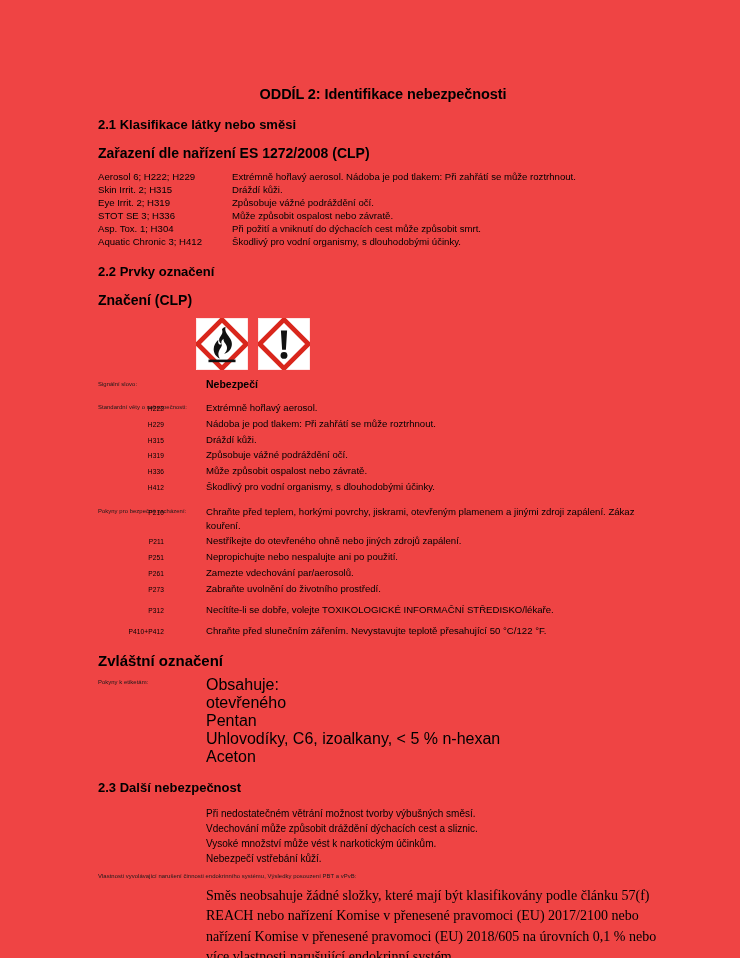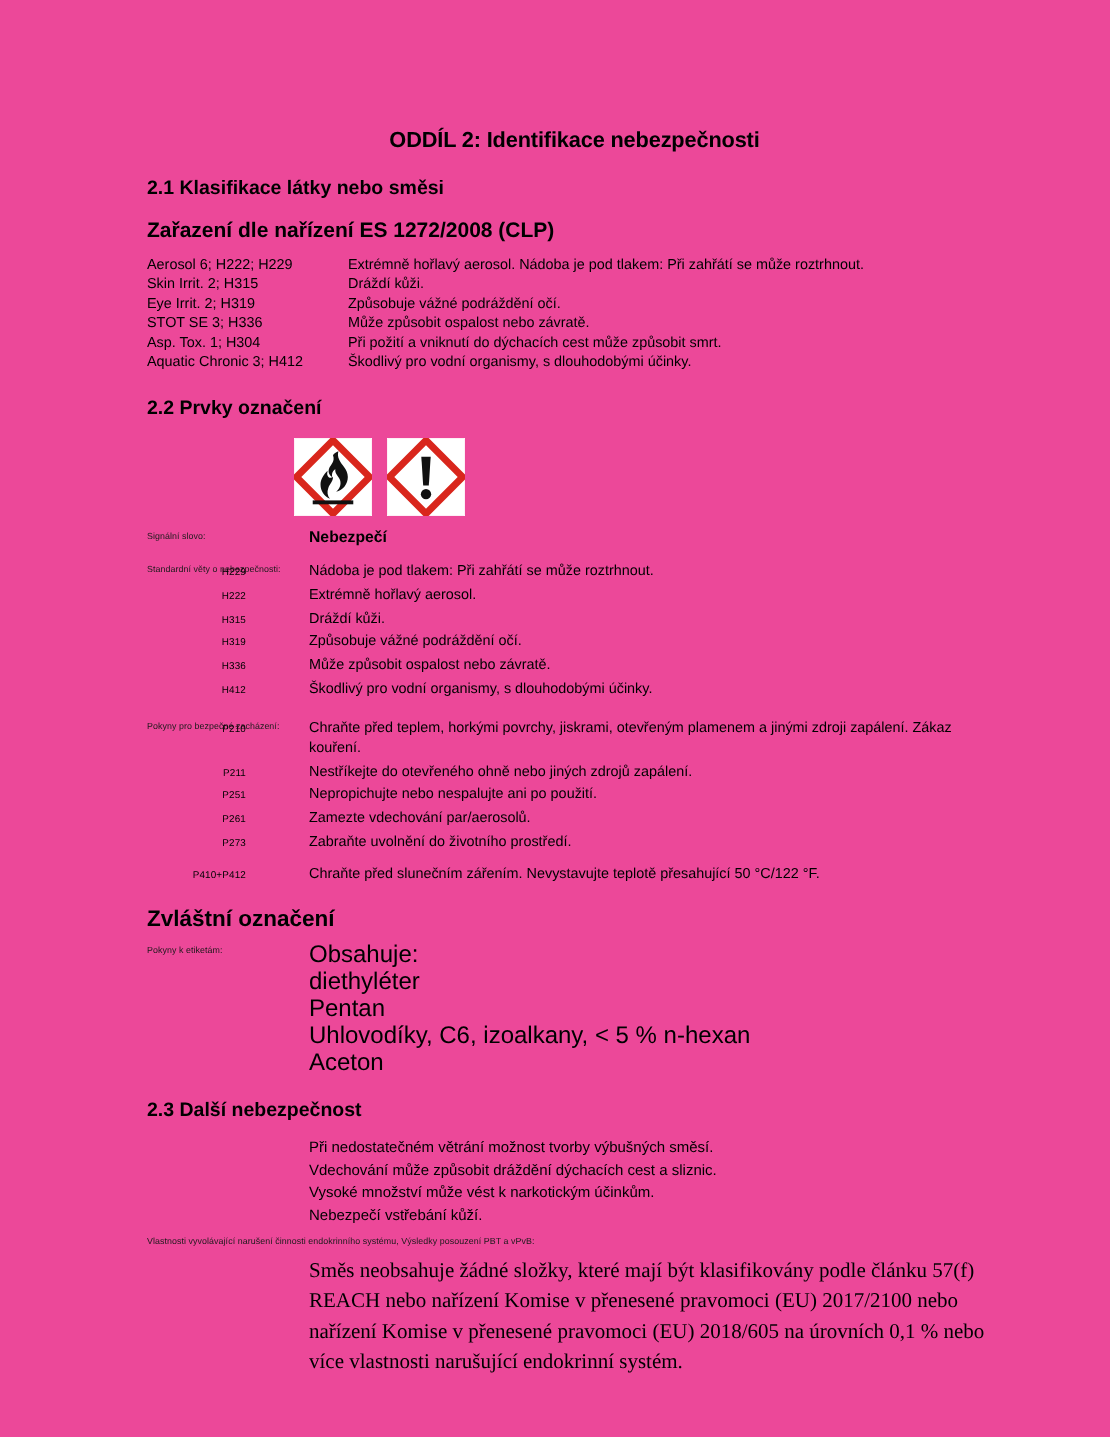--- a/index.html
+++ b/index.html
@@ -9,21 +9,21 @@
   }
   body {
     font-family: "Liberation Sans", sans-serif;
     color: #000000;
     -webkit-font-smoothing: antialiased;
   }
   .page {
     position: relative;
     width: 740px;
     height: 958px;
-    background: #ec4899;
+    background: #ef4444;
     overflow: hidden;
     box-sizing: border-box;
   }
   .content {
     position: absolute;
     left: 98px;
     top: 86px;
     width: 570px;
   }
 
@@ -202,20 +202,21 @@
           <tr>
             <td class="clf-code">Aquatic Chronic 3; H412</td>
             <td>Škodlivý pro vodní organismy, s dlouhodobými účinky.</td>
           </tr>
         </tbody>
     </table>
 
     <div class="sp-16"></div>
 
     <div class="h-section">2.2 Prvky označení</div>
+    <div class="h-sub">Značení (CLP)</div>
 
     <div class="picto-row">
       <svg class="picto" viewBox="0 0 100 100">
         <rect x="0.5" y="0.5" width="99" height="99" fill="#ffffff" stroke="#ffffff"></rect>
         <polygon points="50,3 97,50 50,97 3,50" fill="#ffffff" stroke="#D9261C" stroke-width="9"></polygon>
         <g fill="#111111">
           <path d="M50 22 c3 8 -3 12 -5 17 c-2 5 1 9 4 11 c-1 -5 1 -8 4 -10 c-1 6 4 8 6 14 c2 6 -1 12 -5 15 c9 -2 15 -10 15 -19 c0 -10 -8 -15 -11 -22 c-2 -4 -2 -8 -1 -11 c-3 1 -6 3 -7 5z"></path>
           <path d="M43 42 c-5 5 -9 11 -9 18 c0 8 5 15 12 18 c-3 -4 -4 -9 -2 -14 c2 -6 6 -8 6 -14 c-3 2 -6 1 -7 -2 c-1 -2 0 -4 0 -6z"></path>
           <rect x="24" y="80" width="52" height="5"></rect>
         </g>
@@ -239,26 +240,26 @@
       </div>
     </div>
 
     <div class="sp-10"></div>
 
     <div class="lv">
       <div class="lv-label">Standardní věty o nebezpečnosti:</div>
       <div class="lv-body" style="margin-left:-108px;width:100%;">
         <div id="hazard-list">
             <div class="stmt">
+              <div class="stmt-code">H222</div>
+              <div class="stmt-text">Extrémně hořlavý aerosol.</div>
+            </div>
+            <div class="stmt">
               <div class="stmt-code">H229</div>
               <div class="stmt-text">Nádoba je pod tlakem: Při zahřátí se může roztrhnout.</div>
-            </div>
-            <div class="stmt">
-              <div class="stmt-code">H222</div>
-              <div class="stmt-text">Extrémně hořlavý aerosol.</div>
             </div>
             <div class="stmt">
               <div class="stmt-code">H315</div>
               <div class="stmt-text">Dráždí kůži.</div>
             </div>
             <div class="stmt">
               <div class="stmt-code">H319</div>
               <div class="stmt-text">Způsobuje vážné podráždění očí.</div>
             </div>
             <div class="stmt">
@@ -291,39 +292,43 @@
               <div class="stmt-code">P251</div>
               <div class="stmt-text">Nepropichujte nebo nespalujte ani po použití.</div>
             </div>
             <div class="stmt">
               <div class="stmt-code">P261</div>
               <div class="stmt-text">Zamezte vdechování par/aerosolů.</div>
             </div>
             <div class="stmt">
               <div class="stmt-code">P273</div>
               <div class="stmt-text">Zabraňte uvolnění do životního prostředí.</div>
+            </div>
+            <div class="stmt gap">
+              <div class="stmt-code">P312</div>
+              <div class="stmt-text">Necítíte-li se dobře, volejte TOXIKOLOGICKÉ INFORMAČNÍ STŘEDISKO/lékaře.</div>
             </div>
             <div class="stmt gap">
               <div class="stmt-code">P410+P412</div>
               <div class="stmt-text">Chraňte před slunečním zářením. Nevystavujte teplotě přesahující 50 °C/122 °F.</div>
             </div>
           </div>
       </div>
     </div>
 
     <div class="sp-12"></div>
 
     <div class="h-sub2">Zvláštní označení</div>
 
     <div class="lv">
       <div class="lv-label">Pokyny k etiketám:</div>
       <div class="lv-body">
         <div id="label-instructions">
             <div>Obsahuje:</div>
-            <div>diethyléter</div>
+            <div>otevřeného</div>
             <div>Pentan</div>
             <div>Uhlovodíky, C6, izoalkany, &lt; 5 % n-hexan</div>
             <div>Aceton</div>
           </div>
       </div>
     </div>
 
     <div class="sp-14"></div>
 
     <div class="h-section">2.3 Další nebezpečnost</div>

